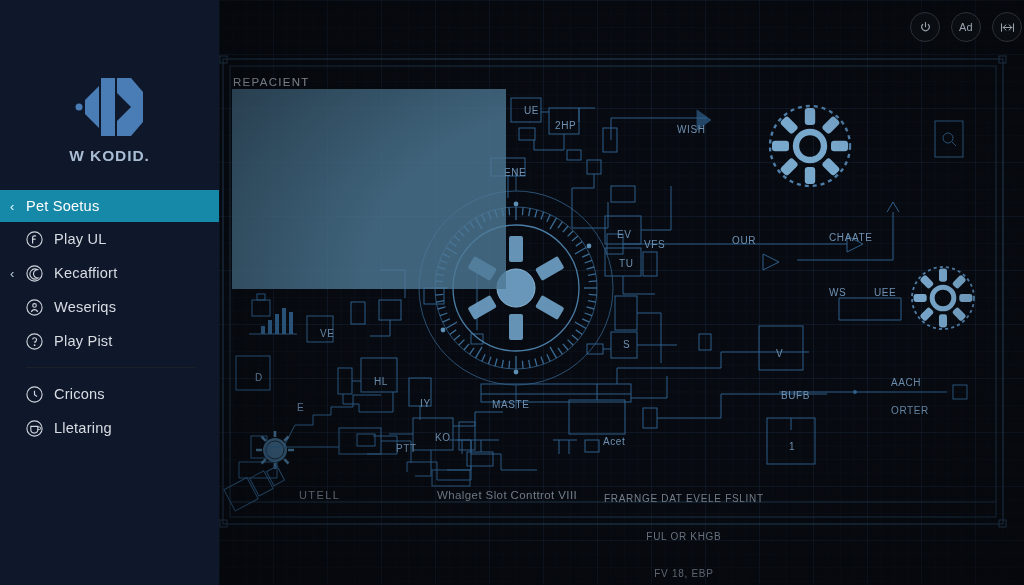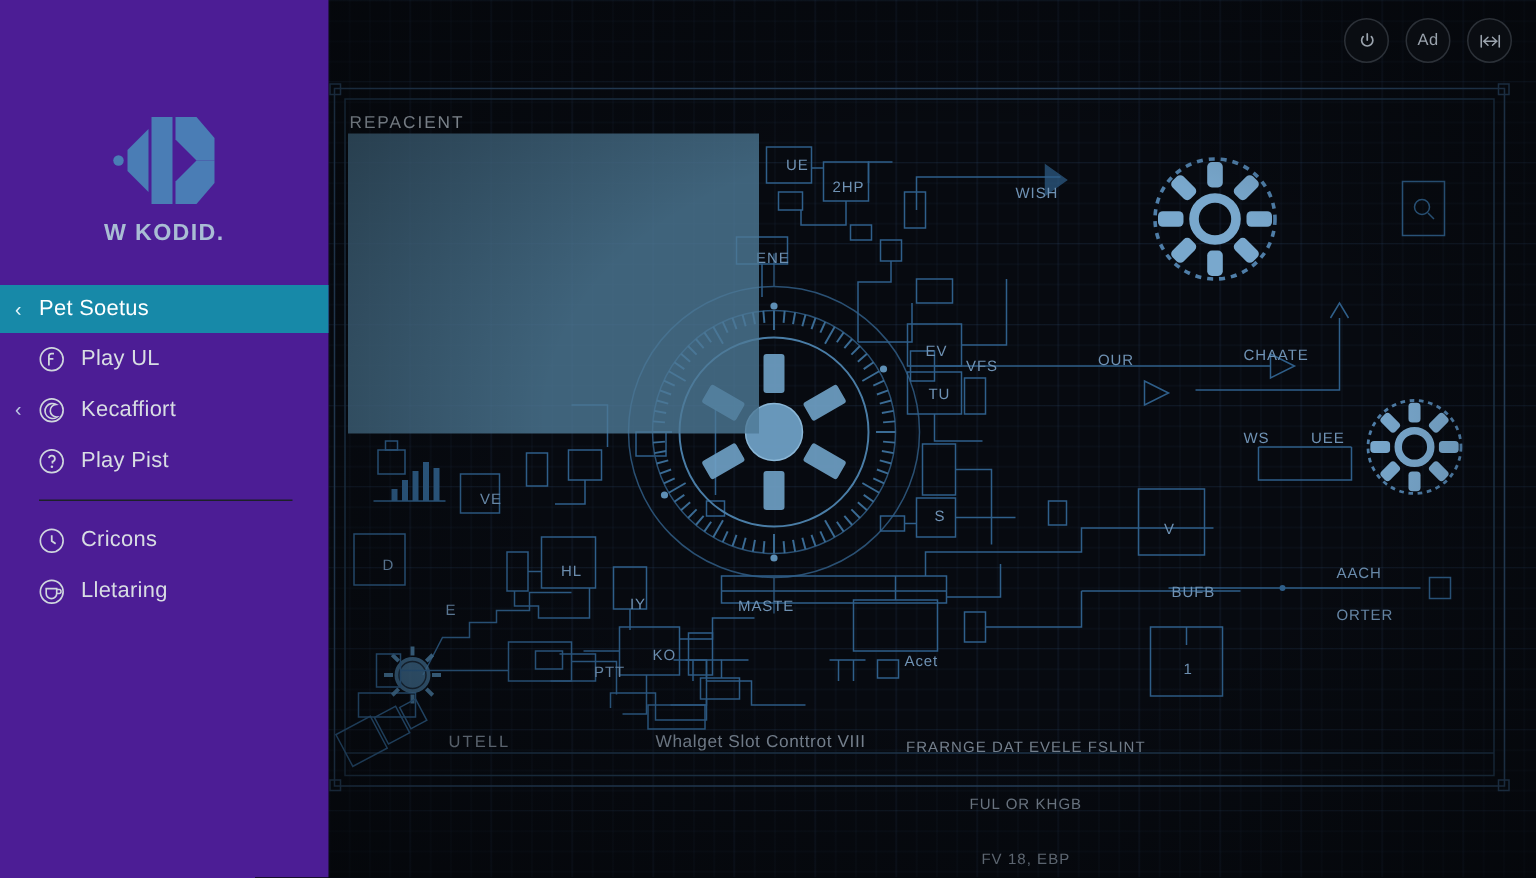--- a/index.html
+++ b/index.html
@@ -7,21 +7,21 @@
   body {
     background:#05070b;
     font-family:"Liberation Sans", sans-serif;
     color:#cfd6dd;
     position:relative;
   }
 
   
   #sidebar{
     position:absolute; left:0; top:0; width:219px; height:585px;
-    background:#4c1d95;
+    background:#0f172a;
     z-index:5;
   }
   #logo-block{ padding-top:76px; text-align:center; }
   #logo-mark{ width:70px; height:62px; margin:0 auto; display:block; }
   #logo-text{
     margin-top:9px; font-size:15.5px; letter-spacing:.9px;
     color:#a9bdd4; font-weight:600;
   }
   #nav{ margin-top:25px; }
   .nav-item{
@@ -42,21 +42,21 @@
     display:inline-block; position:relative;
   }
   .nav-ico svg{ display:block; }
   .nav-label{ white-space:nowrap; }
   .nav-sep{
     height:1px; background:#1c2128; margin:9px 24px 9px 26px;
   }
 
   
   #topbar{
-    position:absolute; right:16px; top:12px; display:flex; gap:11px; z-index:6;
+    position:absolute; right:2px; top:12px; display:flex; gap:11px; z-index:6;
   }
   .circ-btn{
     width:30px; height:30px; border-radius:50%;
     border:1px solid #2c3138; background:#0a0d12;
     display:flex; align-items:center; justify-content:center;
     color:#9aa3ad; font-size:11px; letter-spacing:.3px;
   }
   .circ-btn svg{ display:block; }
 
   
@@ -129,20 +129,30 @@
       </div>
       <div class="nav-item">
         <span class="chev">‹</span>
         <span class="nav-ico">
           <svg width="17" height="17" viewBox="0 0 17 17">
             <circle cx="8.5" cy="8.5" r="7.6" fill="none" stroke="#cfd6dd" stroke-width="1.1"></circle>
             <path d="M11.4 4.6 a5 5 0 1 0 0.6 8.4 a4.2 4.2 0 0 1 -0.6 -8.4 z" fill="none" stroke="#cfd6dd" stroke-width="1.1"></path>
           </svg>
         </span>
         <span class="nav-label">Kecaffiort</span>
+      </div>
+      <div class="nav-item">
+        <span class="nav-ico">
+          <svg width="17" height="17" viewBox="0 0 17 17">
+            <circle cx="8.5" cy="8.5" r="7.6" fill="none" stroke="#cfd6dd" stroke-width="1.1"></circle>
+            <circle cx="8.5" cy="6.4" r="1.8" fill="none" stroke="#cfd6dd" stroke-width="1.1"></circle>
+            <path d="M5.4 13 a3.2 3.2 0 0 1 6.2 0" fill="none" stroke="#cfd6dd" stroke-width="1.1"></path>
+          </svg>
+        </span>
+        <span class="nav-label">Weseriqs</span>
       </div>
       <div class="nav-item">
         <span class="nav-ico">
           <svg width="17" height="17" viewBox="0 0 17 17">
             <circle cx="8.5" cy="8.5" r="7.6" fill="none" stroke="#cfd6dd" stroke-width="1.1"></circle>
             <path d="M6.6 6.4 a2 2 0 1 1 2.4 2.3 v1.3" fill="none" stroke="#cfd6dd" stroke-width="1.2"></path>
             <circle cx="8.6" cy="12.2" r=".85" fill="#cfd6dd"></circle>
           </svg>
         </span>
         <span class="nav-label">Play Pist</span>

